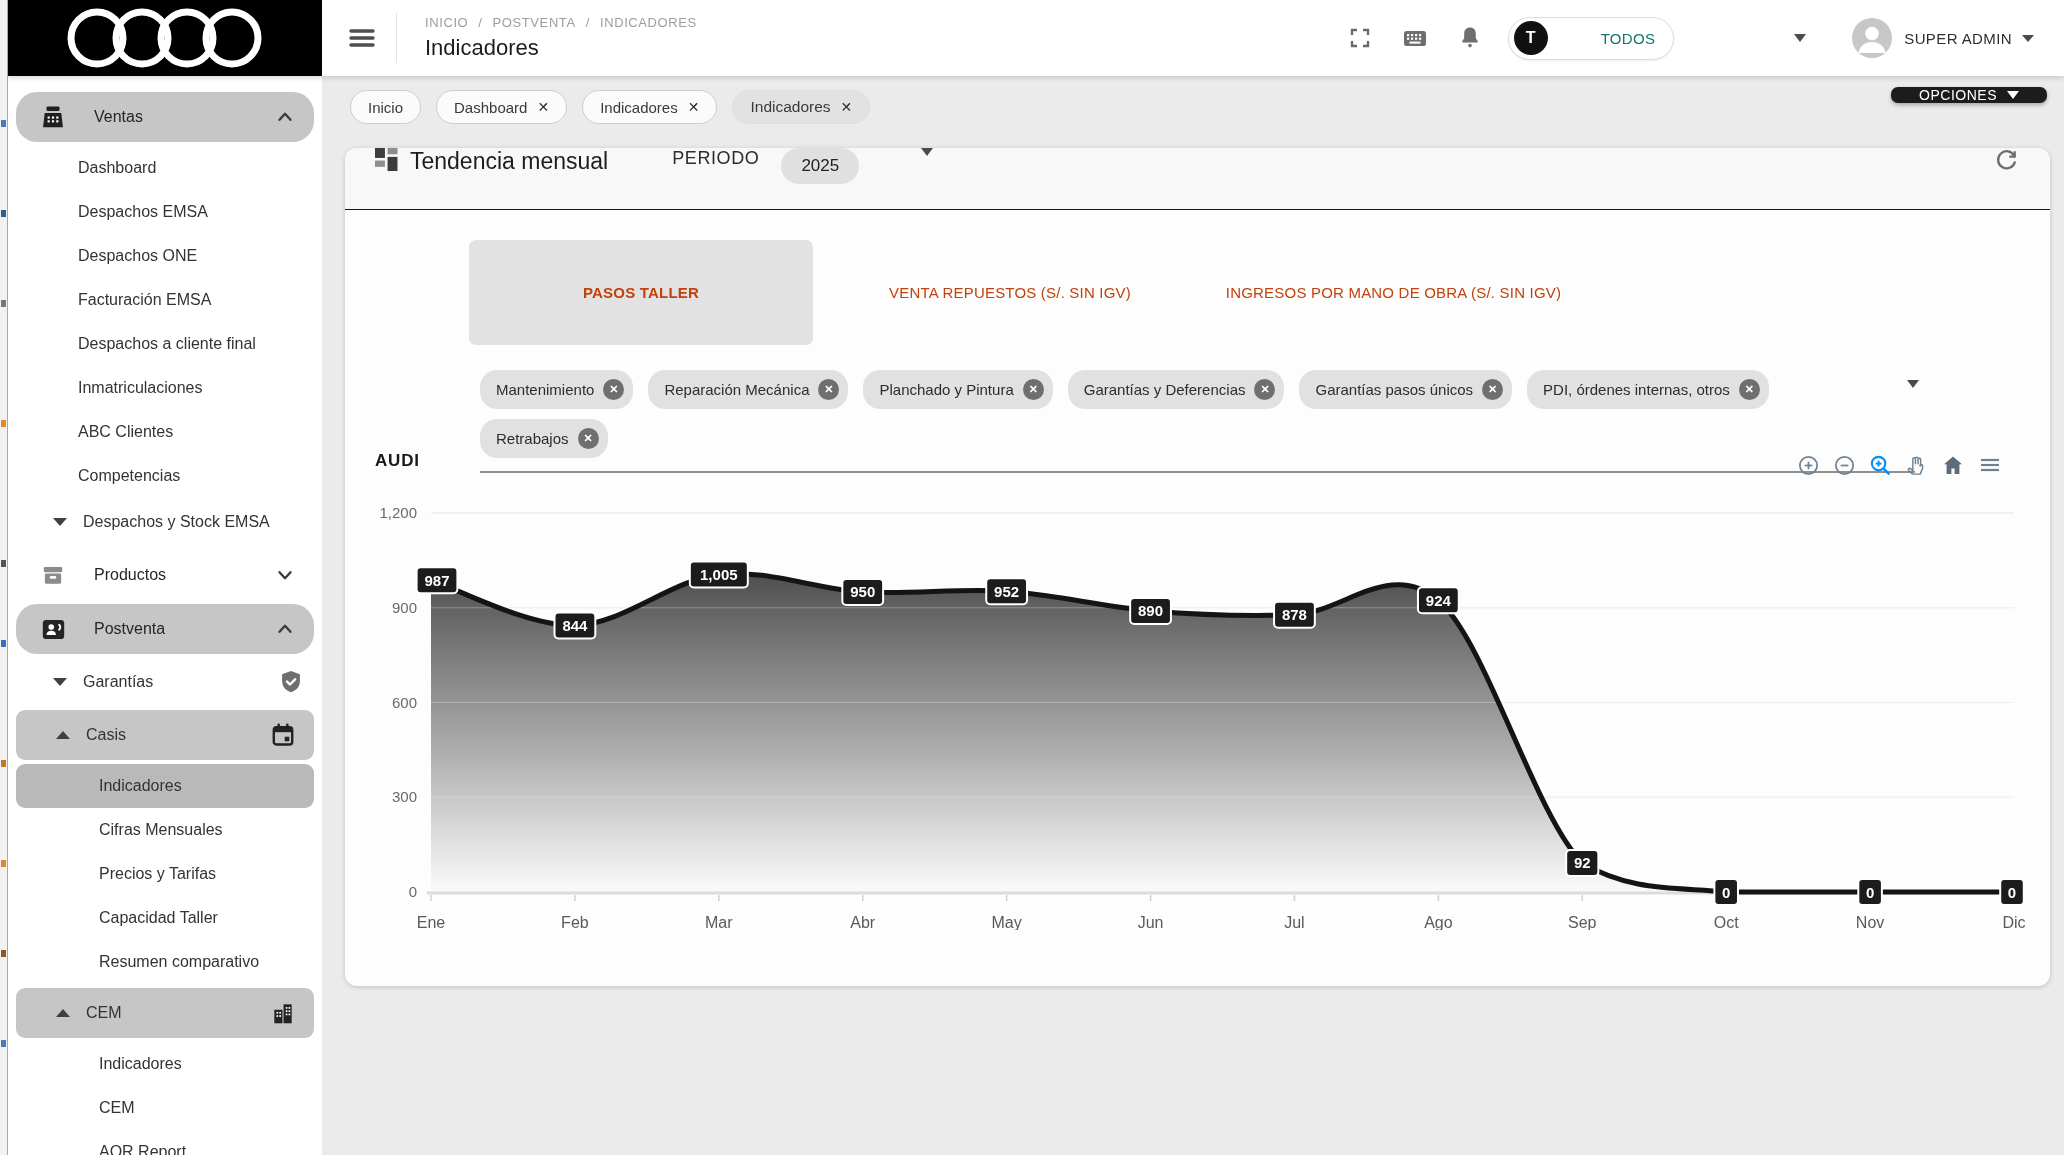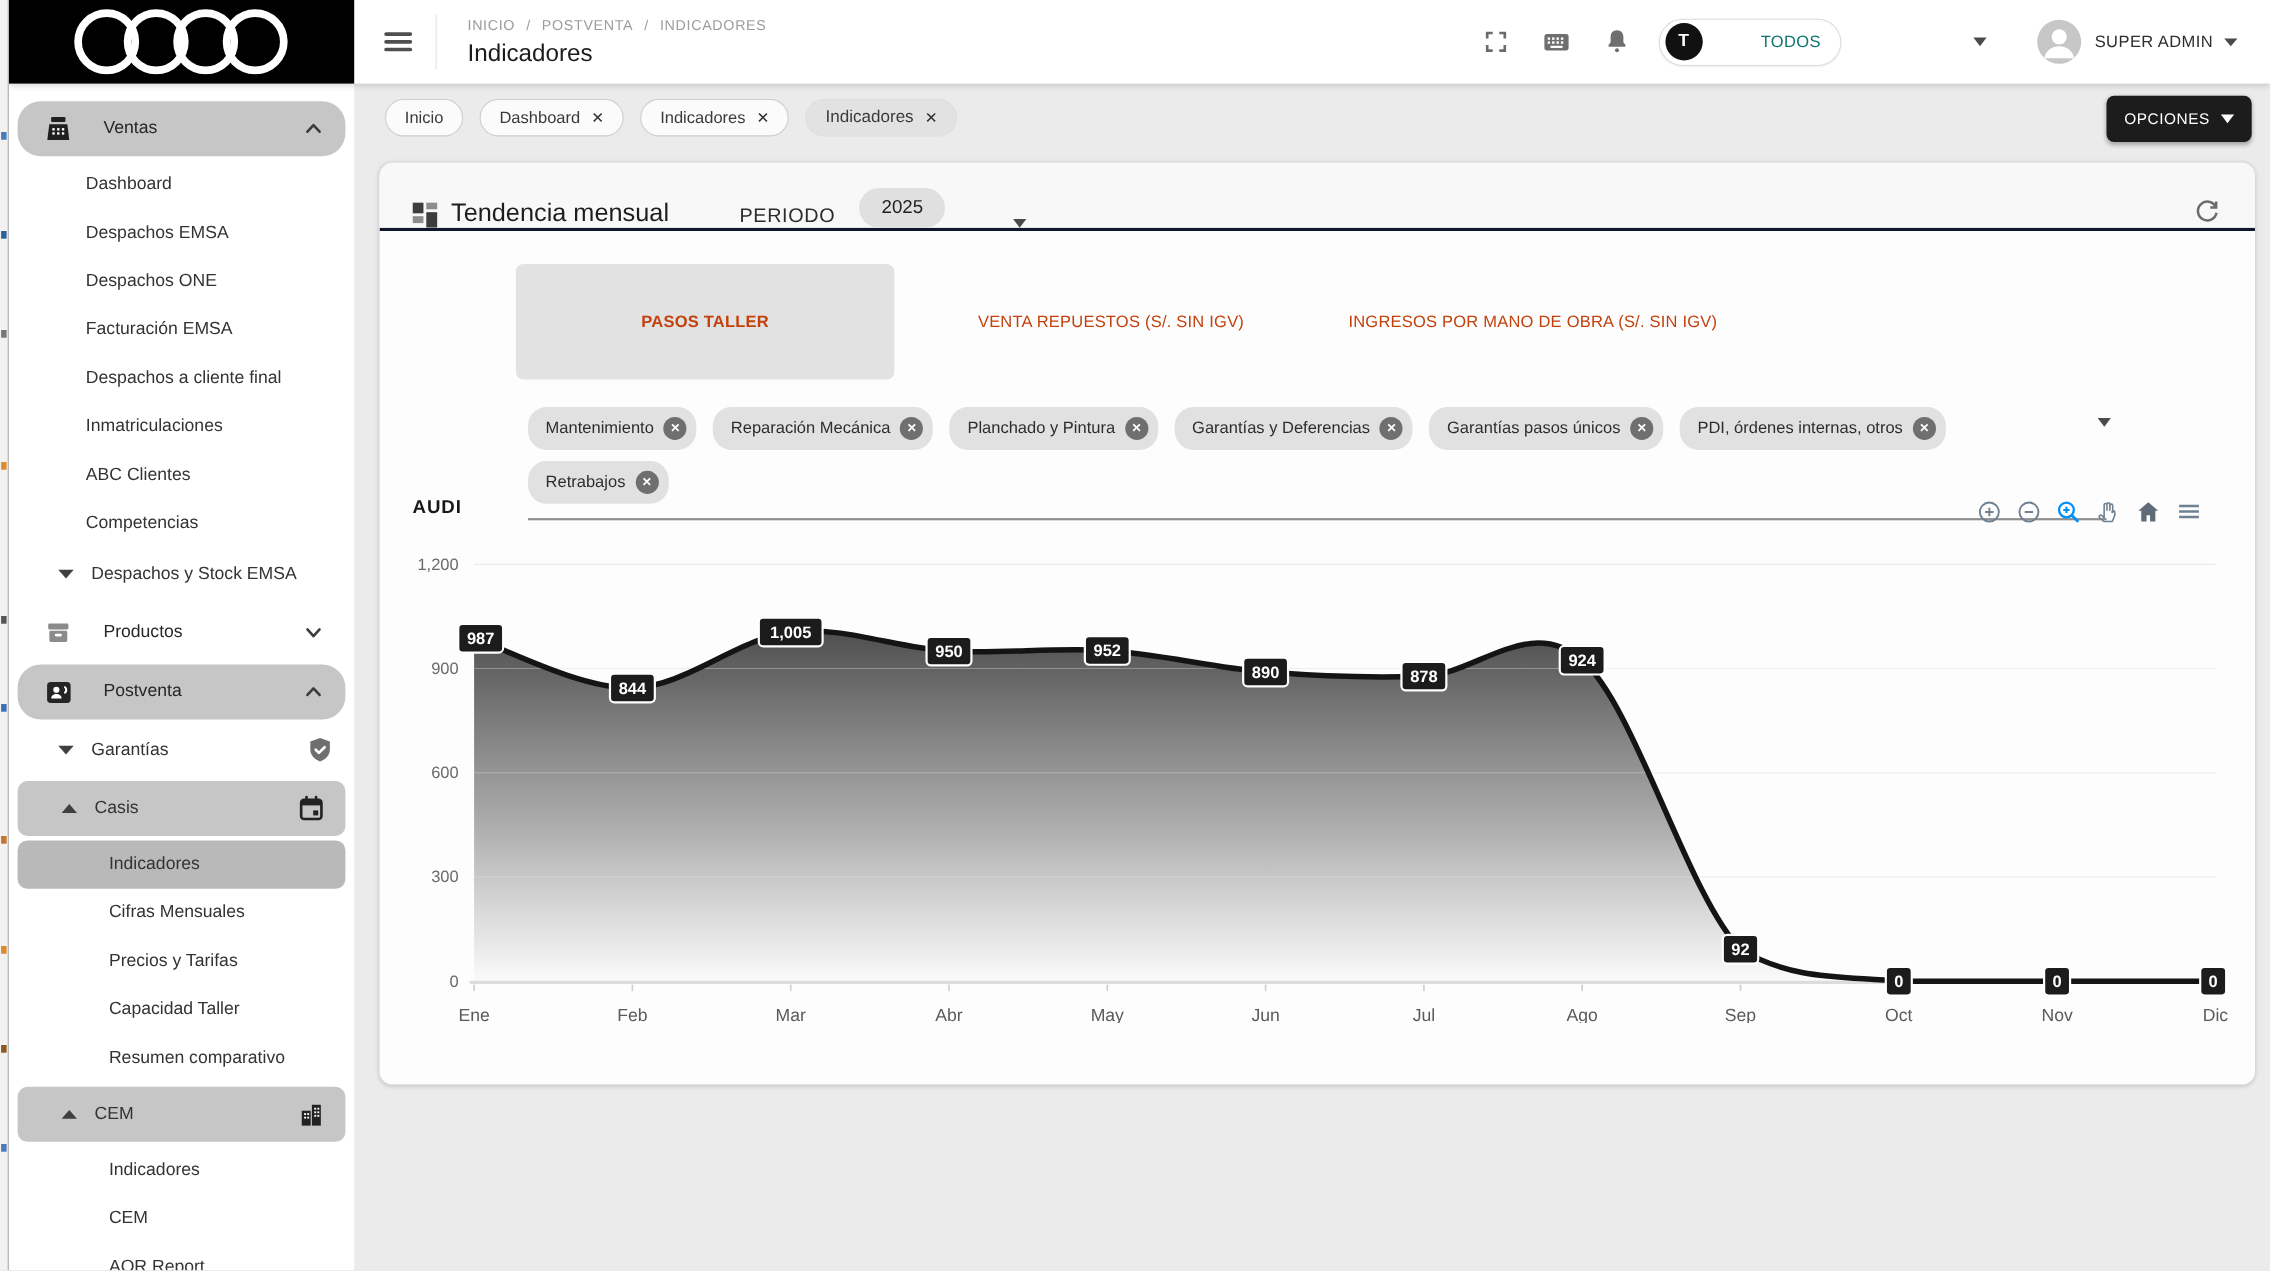--- a/index.html
+++ b/index.html
@@ -45,25 +45,25 @@
   .srow .ricon { margin-left:auto; display:flex; }
   .caret-up { width:0; height:0; border-left:7px solid transparent; border-right:7px solid transparent; border-bottom:8px solid #3f3f3f; margin-right:16px; }
   .caret-down { width:0; height:0; border-left:7px solid transparent; border-right:7px solid transparent; border-top:8px solid #3f3f3f; margin-right:16px; }
 
   
   main { position:absolute; left:322px; top:76px; right:0; bottom:0; background:#ebebeb; }
   .tabchips { position:absolute; left:28px; top:14px; display:flex; gap:15px; }
   .tchip { display:flex; align-items:center; gap:10px; height:34px; border:1px solid #cecece; border-radius:17px; background:#fbfbfb; padding:0 17px; font-size:15px; color:#3a3a3a; cursor:pointer; }
   .tchip.active { background:#e2e2e2; border-color:#dedede; font-size:15.5px; }
   .tchip .x { font-size:14px; color:#2f2f2f; }
-  .opciones { position:absolute; right:17px; top:11px; height:42px; background:#1c1c1c; color:#fff; border:none; border-radius:7px; display:flex; align-items:center; gap:10px; padding:0 16px; font-size:14px; letter-spacing:.5px; cursor:pointer; font-family:inherit; box-shadow:0 2px 4px rgba(0,0,0,.3); }
+  .opciones { position:absolute; right:17px; top:11px; height:16px; background:#1c1c1c; color:#fff; border:none; border-radius:7px; display:flex; align-items:center; gap:10px; padding:0 28px; font-size:14px; letter-spacing:.5px; cursor:pointer; font-family:inherit; box-shadow:0 2px 4px rgba(0,0,0,.3); }
   .opciones .tri { border-top-color:#fff; }
 
   .card { position:absolute; left:23px; top:72px; width:1705px; height:838px; background:#fdfdfd; border-radius:12px; box-shadow:0 1px 5px rgba(0,0,0,.18); }
-  .card-head { height:62px; display:flex; align-items:flex-end; background:#f8f8f8; border-bottom:3px solid #0f172a; border-radius:12px 12px 0 0; padding:0 30px; }
+  .card-head { height:62px; display:flex; align-items:flex-start; background:#f8f8f8; border-bottom:1px solid #0f172a; border-radius:12px 12px 0 0; padding:0 30px; }
   .grid-ic { display:flex; margin-right:12px; }
   .card-title { font-size:23px; color:#1d1d1d; }
   .periodo { font-size:18px; color:#2c2c2c; letter-spacing:.6px; margin-left:64px; }
   .period-pill { background:#e0e0e0; border-radius:19px; padding:8px 20px; font-size:17px; color:#222; margin-left:22px; cursor:pointer; }
   .ph-caret { margin-left:62px; cursor:pointer; }
   .refresh { margin-left:auto; display:flex; cursor:pointer; }
 
   .metric-tabs { position:absolute; left:124px; top:92px; height:105px; display:flex; }
   .mtab { display:flex; align-items:center; justify-content:center; text-align:center; font-size:15px; color:#c2410c; letter-spacing:.2px; cursor:pointer; padding:0 10px; }
   .mtab.active { background:#e2e2e2; border-radius:7px; font-weight:bold; }

